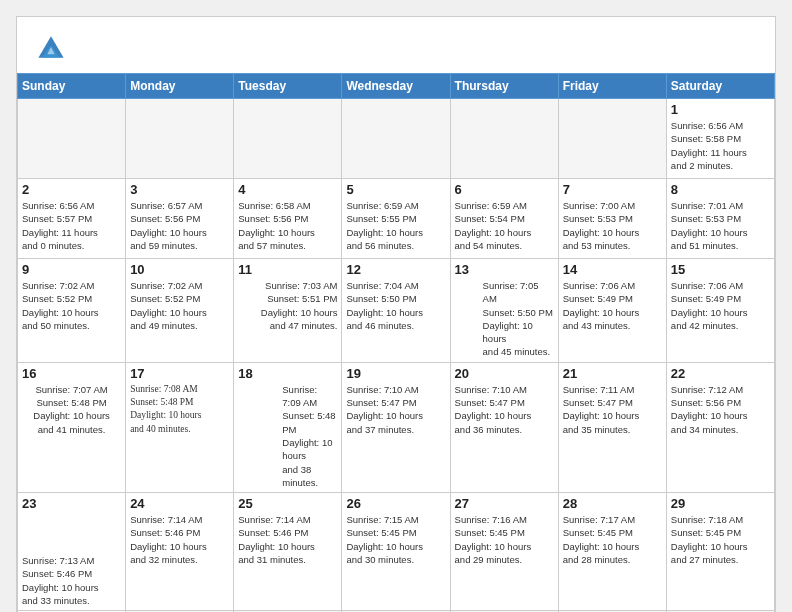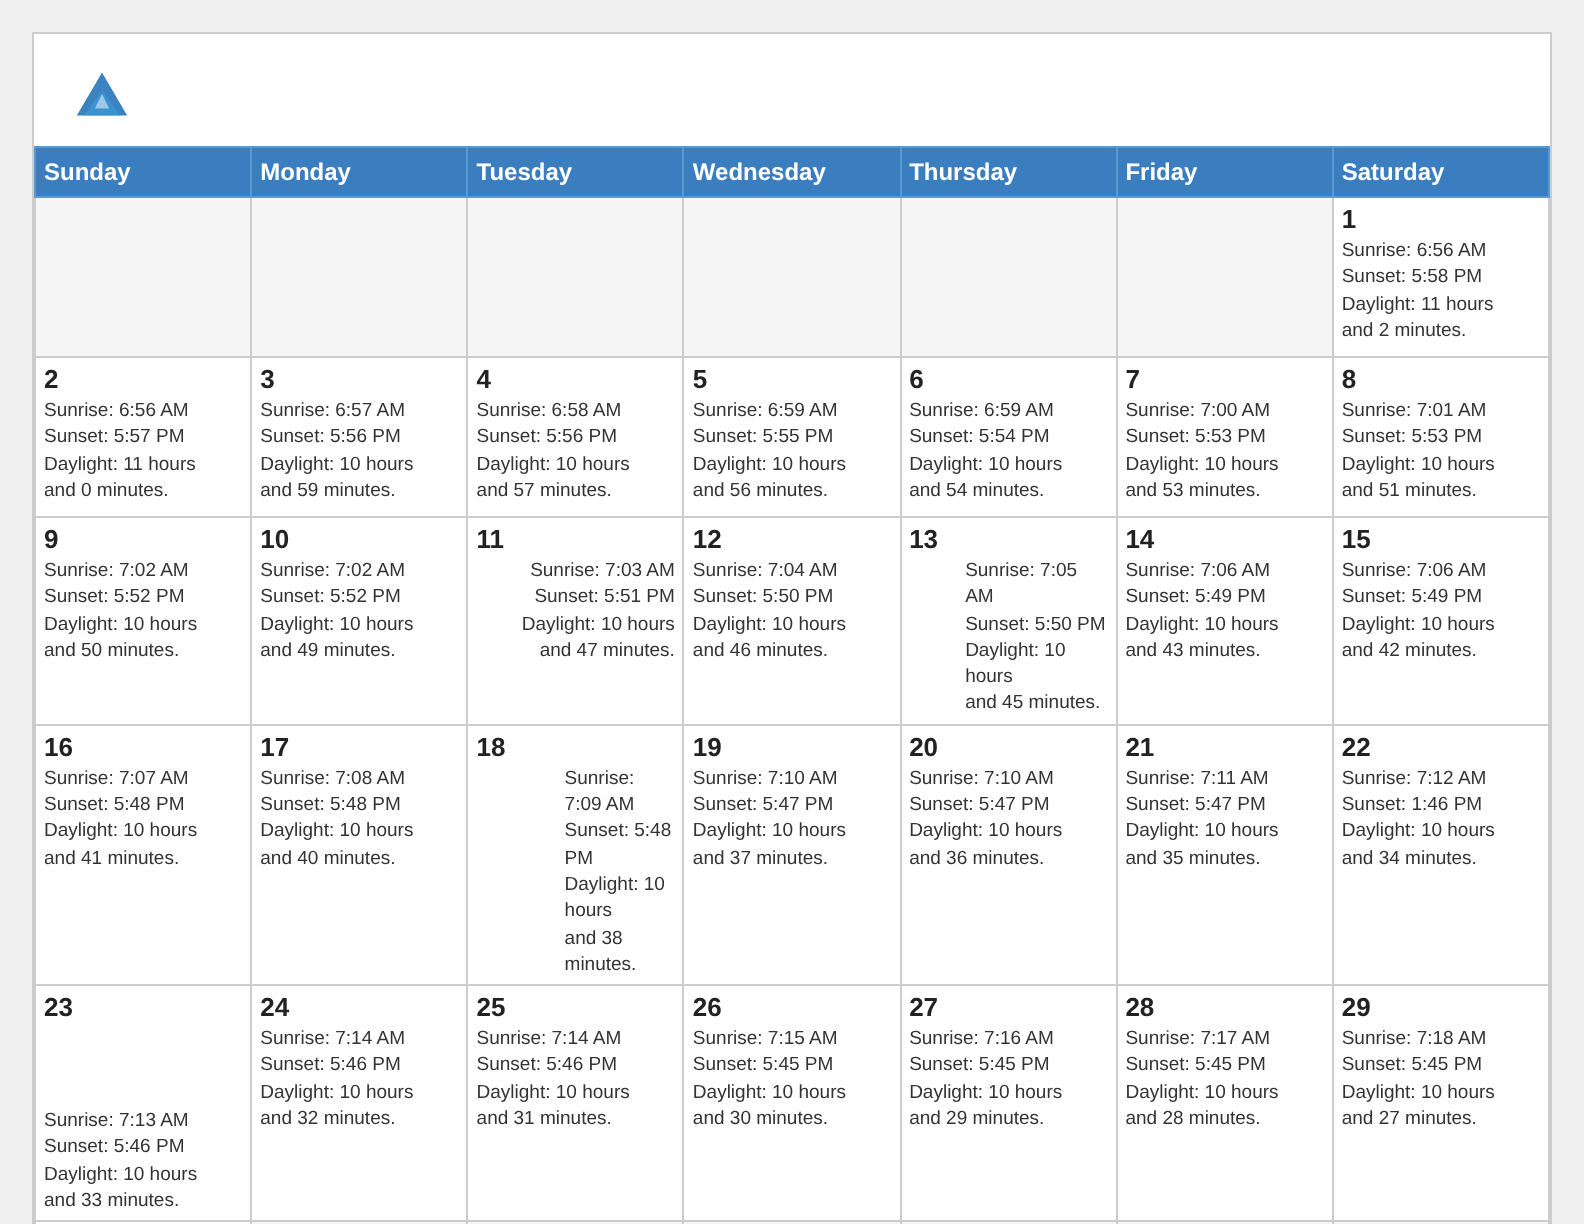--- a/index.html
+++ b/index.html
@@ -233,28 +233,28 @@
             <span class="day-number">15</span>
             <div class="day-info" style="white-space: pre-line;">Sunrise: 7:06 AM
 Sunset: 5:49 PM
 Daylight: 10 hours
 and 42 minutes.</div>
           </td>
         </tr>
         <tr>
           <td>
             <span class="day-number">16</span>
-            <div class="day-info" style="white-space: pre-line;">Sunrise: 7:07 AM
+            <div class="day-info" style="white-space: pre-line; text-align: center;">Sunrise: 7:07 AM
 Sunset: 5:48 PM
 Daylight: 10 hours
 and 41 minutes.</div>
           </td>
           <td>
             <span class="day-number">17</span>
-            <div class="day-info" style="white-space: pre-line;">Sunrise: 7:08 AM
+            <div class="day-info" style="white-space: pre-line; font-family: Liberation Serif, serif;">Sunrise: 7:08 AM
 Sunset: 5:48 PM
 Daylight: 10 hours
 and 40 minutes.</div>
           </td>
           <td>
             <span class="day-number">18</span>
             <div class="day-info" style="white-space: pre-line; margin-left: 44px;">Sunrise: 7:09 AM
 Sunset: 5:48 PM
 Daylight: 10 hours
 and 38 minutes.</div>
@@ -276,21 +276,21 @@
           <td>
             <span class="day-number">21</span>
             <div class="day-info" style="white-space: pre-line;">Sunrise: 7:11 AM
 Sunset: 5:47 PM
 Daylight: 10 hours
 and 35 minutes.</div>
           </td>
           <td>
             <span class="day-number">22</span>
             <div class="day-info" style="white-space: pre-line;">Sunrise: 7:12 AM
-Sunset: 1:46 PM
+Sunset: 5:56 PM
 Daylight: 10 hours
 and 34 minutes.</div>
           </td>
         </tr>
         <tr>
           <td>
             <span class="day-number">23</span>
             <div class="day-info" style="white-space: pre-line; margin-top: 43px;">Sunrise: 7:13 AM
 Sunset: 5:46 PM
 Daylight: 10 hours

